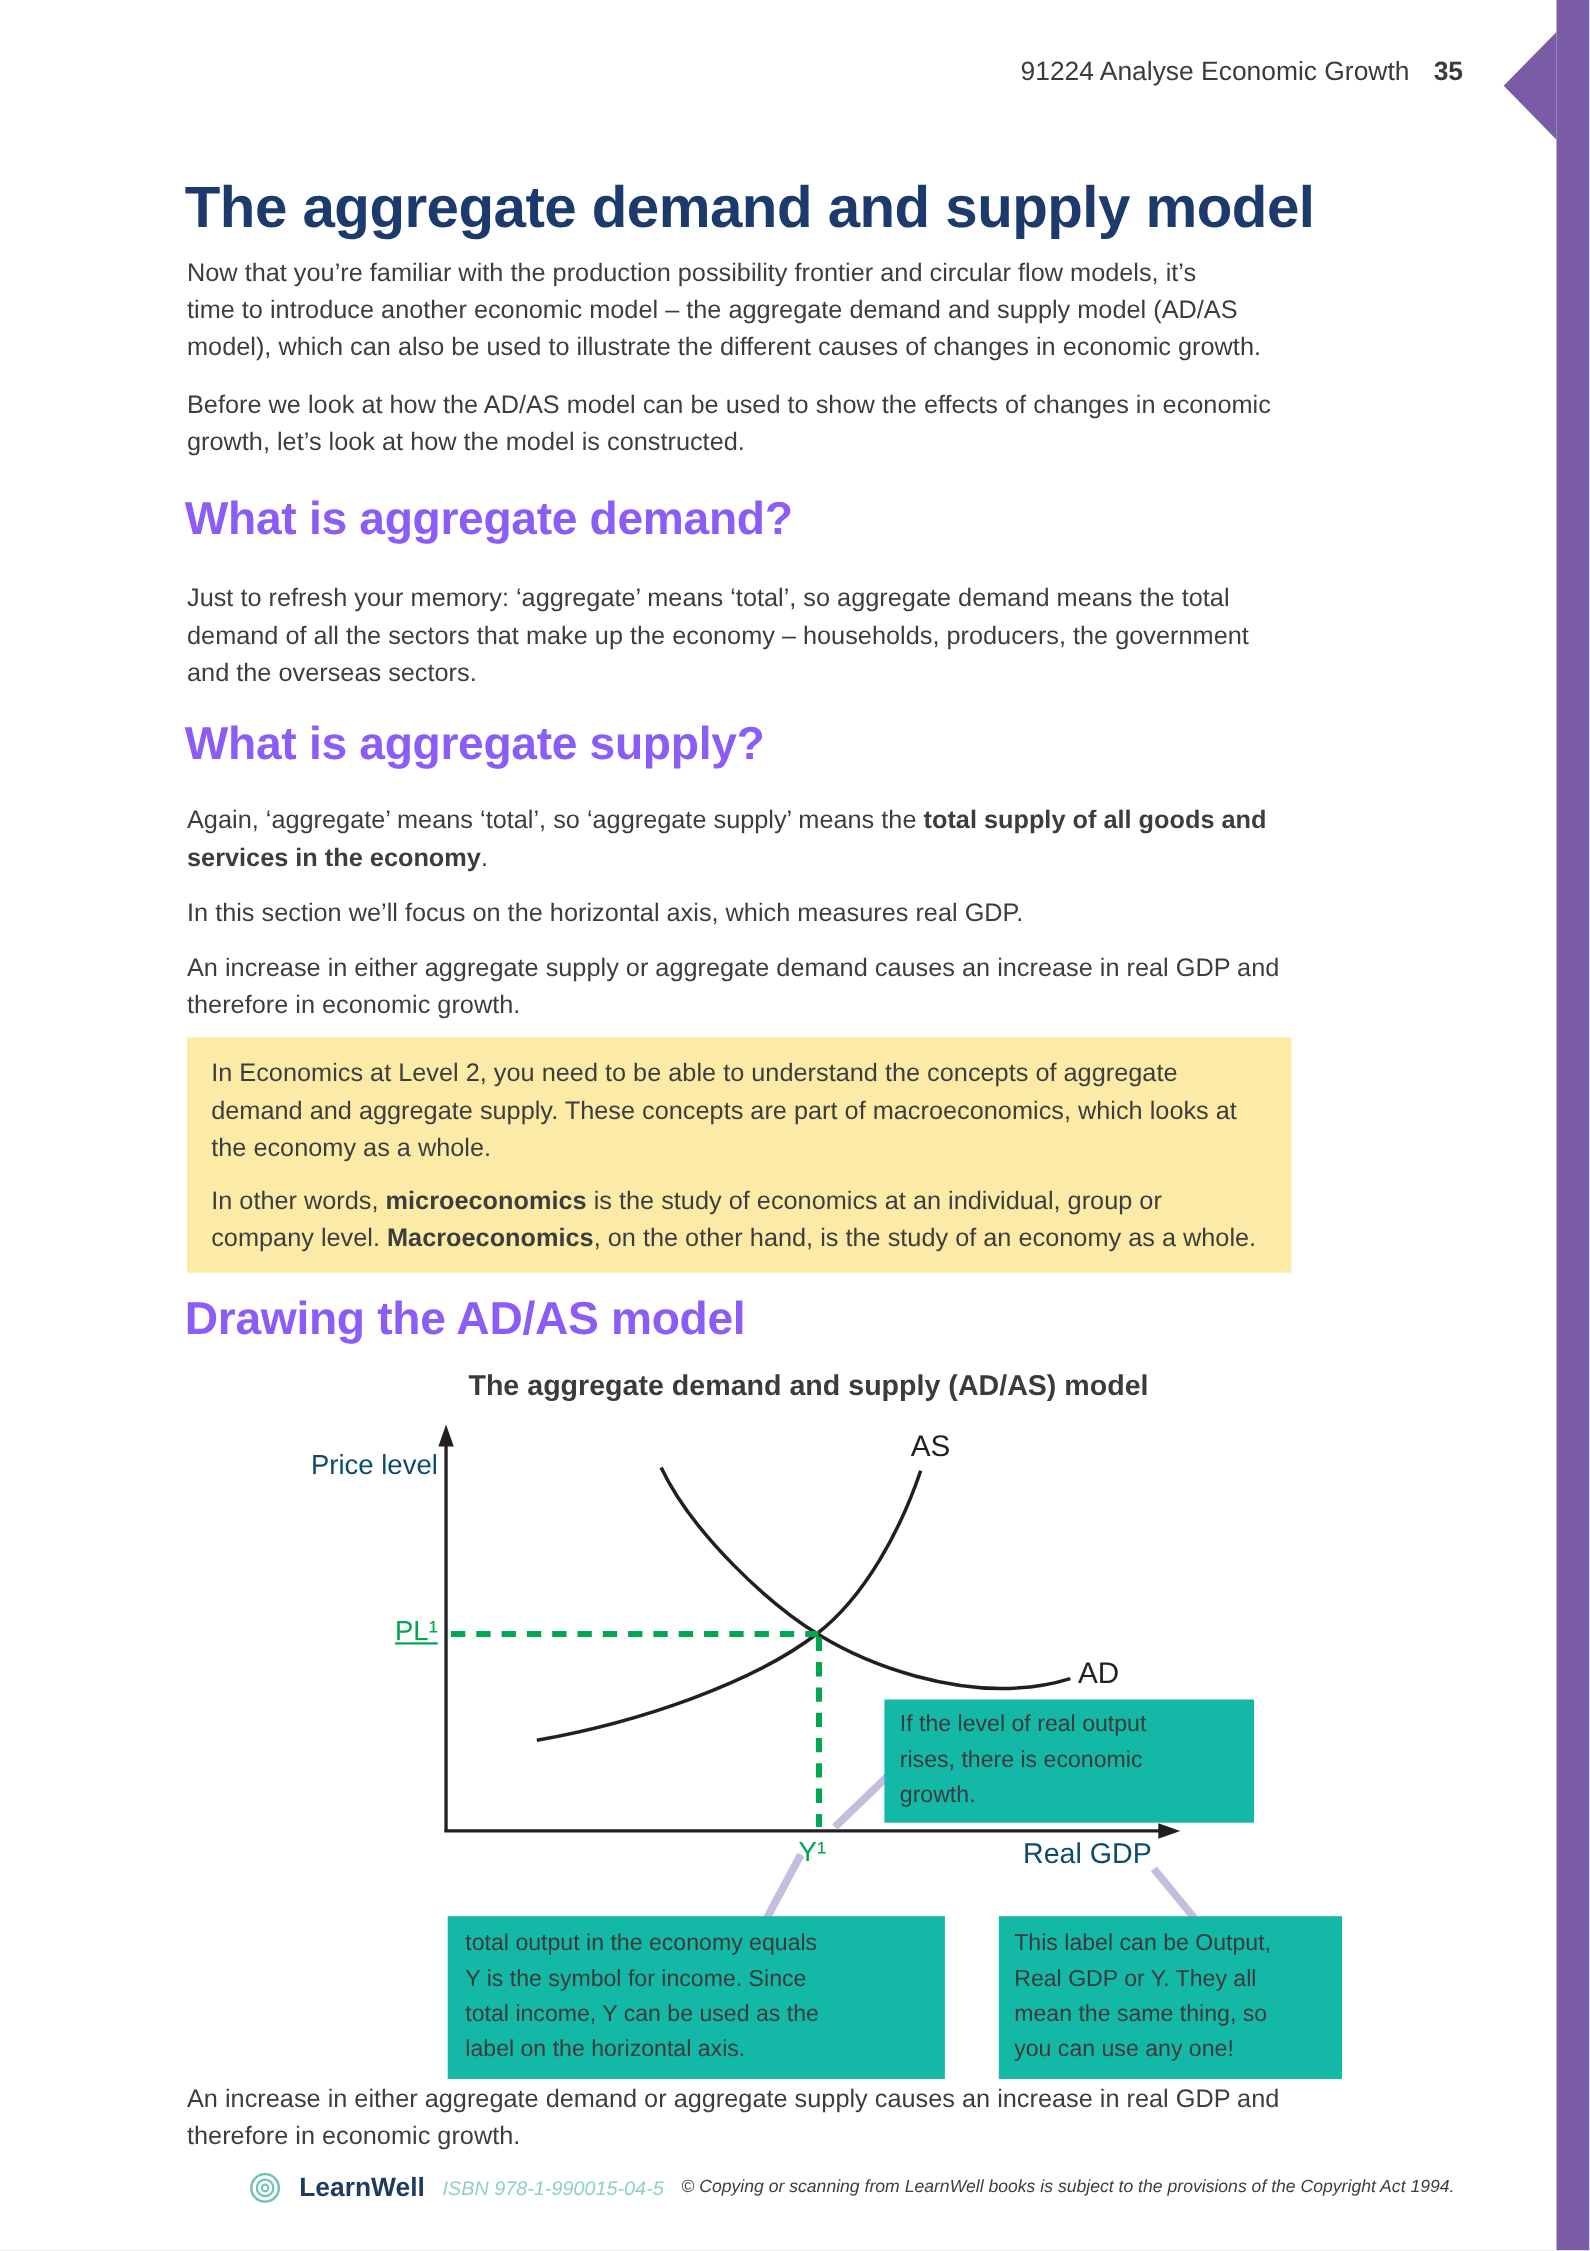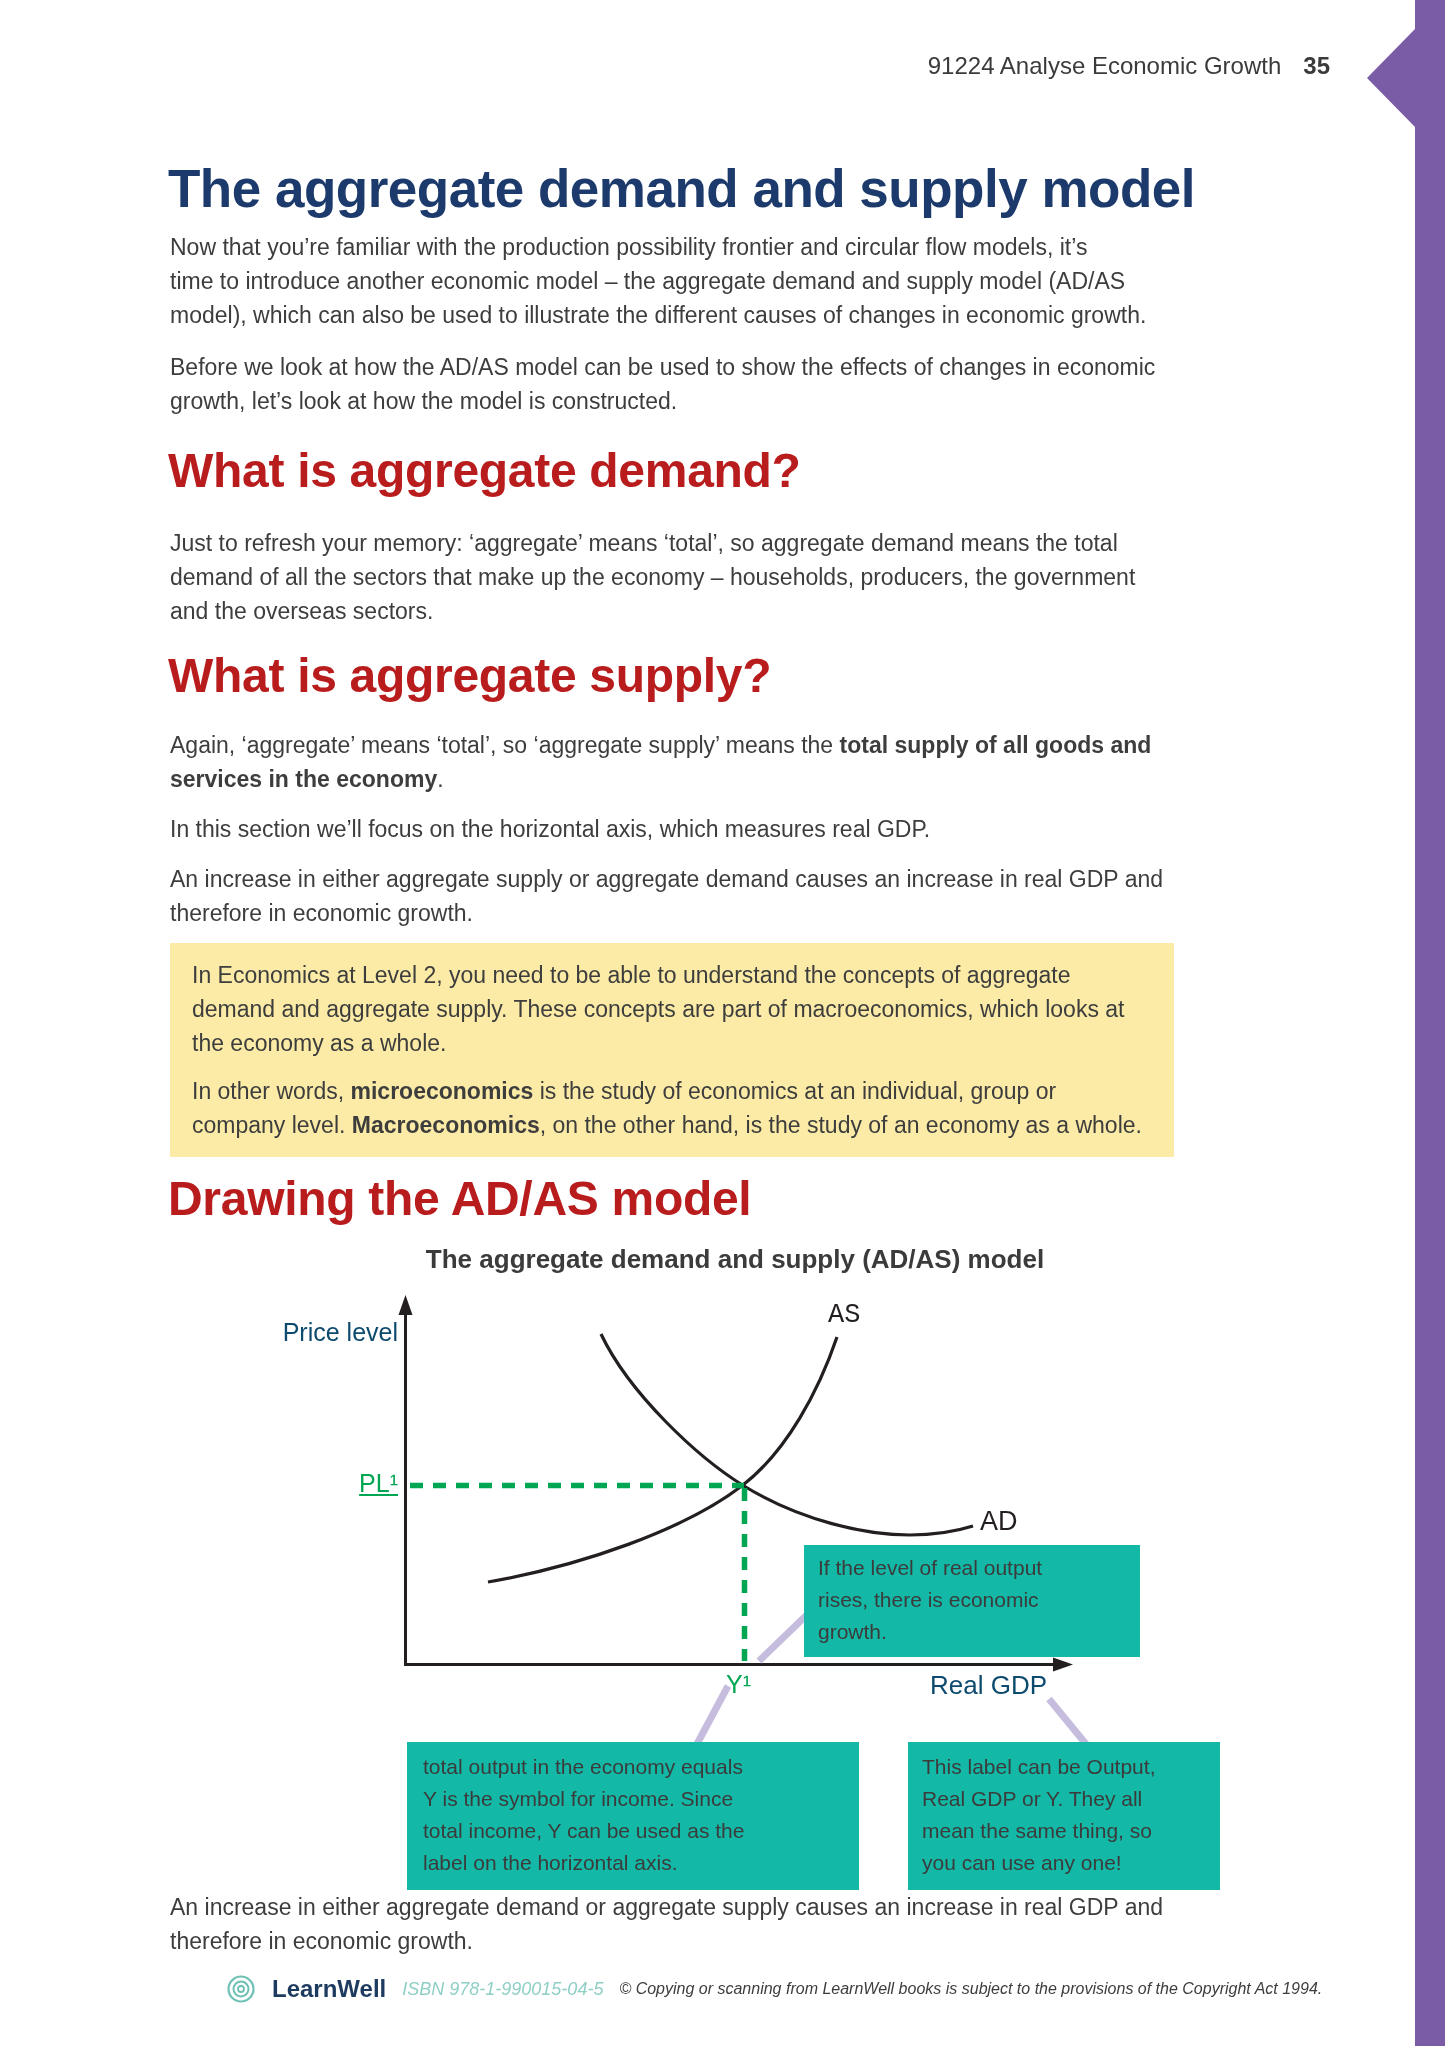--- a/index.html
+++ b/index.html
@@ -3,21 +3,21 @@
 <meta charset="utf-8">
 <style>
   html,body{margin:0;padding:0;background:#e8e8e8;}
   .page{position:relative;width:1445px;height:2046px;background:#ffffff;
         font-family:"Liberation Sans",sans-serif;color:#3d3d3d;overflow:hidden;margin:0 auto;}
   .abs{position:absolute;}
   .ln{white-space:nowrap;}
   .bold{font-weight:700;}
   .body-text{font-size:23px;line-height:34px;}
   .h1{font-size:53px;line-height:62px;font-weight:700;color:#1c3a6c;letter-spacing:-0.5px;white-space:nowrap;}
-  .h2{font-size:48px;line-height:50px;font-weight:700;color:#b91c1c;letter-spacing:-0.3px;white-space:nowrap;}
+  .h2{font-size:42px;line-height:50px;font-weight:700;color:#8b5cf6;letter-spacing:-0.3px;white-space:nowrap;}
   .header{top:52px;left:0;width:1330px;text-align:right;font-size:24px;color:#3b3b3b;}
   .page-num{font-weight:700;margin-left:22px;}
   .note{background:#fbeba6;width:1004px;padding:15px 22px;box-sizing:border-box;}
   .note .para + .para{margin-top:14px;}
   .side-bar{top:0;right:0;width:30px;height:2046px;background:#7a5ba6;}
   .side-arrow{top:29px;right:30px;width:0;height:0;
               border-top:49px solid transparent;border-bottom:49px solid transparent;
               border-right:48px solid #7a5ba6;}
   .chart{left:260px;top:1240px;width:950px;height:712px;}
   .chart-title{left:0;top:4px;width:950px;text-align:center;font-size:26px;font-weight:700;color:#3b3b3b;}
@@ -105,21 +105,21 @@
 
       <line x1="150" y1="245.5" x2="484" y2="245.5" stroke="#00a651" stroke-width="5.5" stroke-dasharray="13 10"></line>
       <line x1="484.5" y1="248" x2="484.5" y2="421" stroke="#00a651" stroke-width="5.5" stroke-dasharray="13 10"></line>
 
       <line x1="556" y1="366" x2="499" y2="421" stroke="#c6bdde" stroke-width="7"></line>
       <line x1="468" y1="446" x2="437" y2="504" stroke="#c6bdde" stroke-width="7"></line>
       <line x1="789" y1="459" x2="826" y2="504" stroke="#c6bdde" stroke-width="7"></line>
     </svg>
 
     <div class="abs axis-label" style="left:0;top:78px;width:138px;text-align:right;">Price level</div>
-    <div class="abs curve-label" style="left:568px;top:60px;font-family:Liberation Mono, monospace;">AS</div>
+    <div class="abs curve-label" style="left:568px;top:60px;">AS</div>
     <div class="abs curve-label" style="left:720px;top:266px;">AD</div>
     <div class="abs axis-label green" style="left:78px;top:229px;width:60px;text-align:right;text-decoration:underline;">PL¹</div>
     <div class="abs axis-label green" style="left:466px;top:430px;">Y¹</div>
     <div class="abs axis-label" style="left:670px;top:430px;font-size:26px;">Real GDP</div>
 
     <div class="callout" style="left:544px;top:305px;width:336px;">
         <div class="ln"><span>If the level of real output</span></div>
         <div class="ln"><span>rises, there is economic</span></div>
         <div class="ln"><span>growth.</span></div>
       </div>

